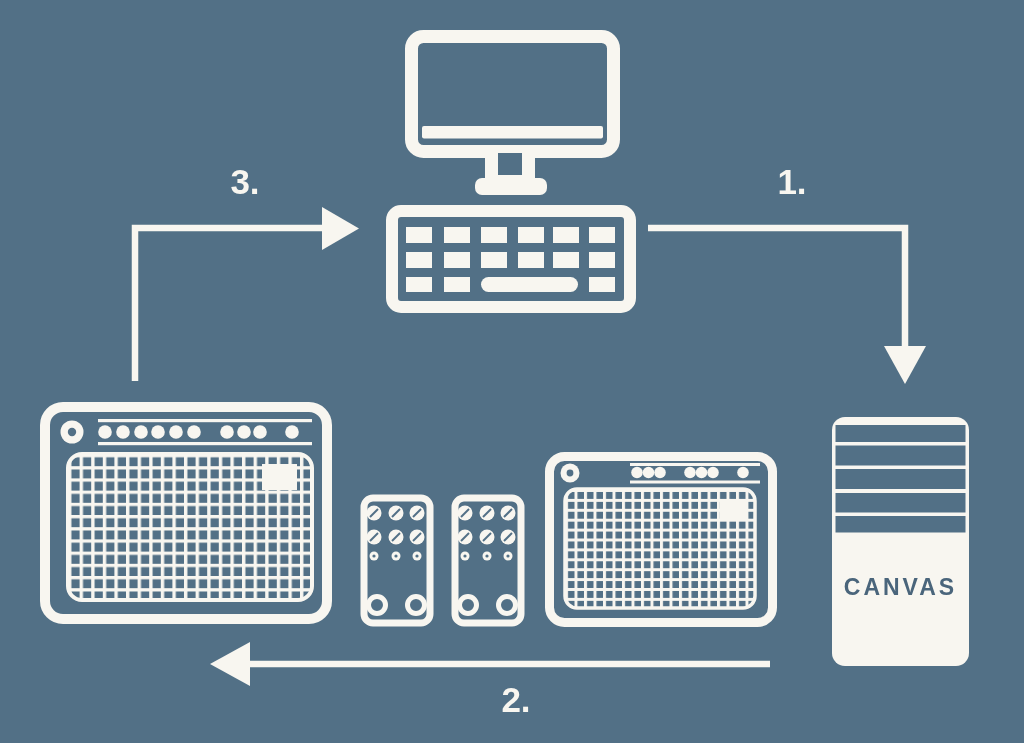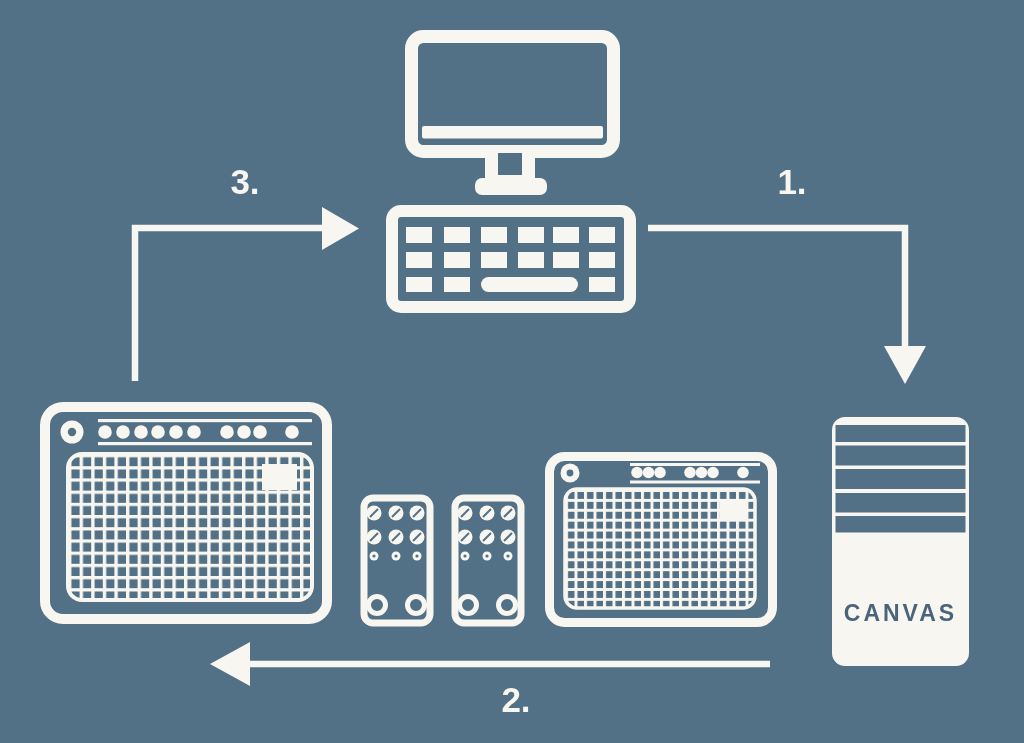--- a/index.html
+++ b/index.html
@@ -22,21 +22,21 @@
   .bg-fill{fill:#527086;}
   .step-label{
     position:absolute;width:64px;text-align:center;
     color:#f8f6f0;font-weight:bold;font-size:35px;line-height:38px;
   }
   .l1{left:760px;top:163px;}
   .l3{left:213px;top:163px;}
   .l2{left:484px;top:681px;}
   .tower-label{
     position:absolute;left:0;top:161px;width:145px;text-align:center;
-    font-size:23px;font-weight:bold;letter-spacing:3px;color:#4a657b;margin-top:26px;
+    font-size:23px;font-weight:bold;letter-spacing:3px;color:#4a657b;
   }
 </style>
 </head>
 <body>
 
 <div class="stage">
 
   <svg class="defs-svg" aria-hidden="true">
     <defs>
       <pattern id="meshL" width="11.6" height="12.2" patternUnits="userSpaceOnUse" patternTransform="translate(28,52)">

